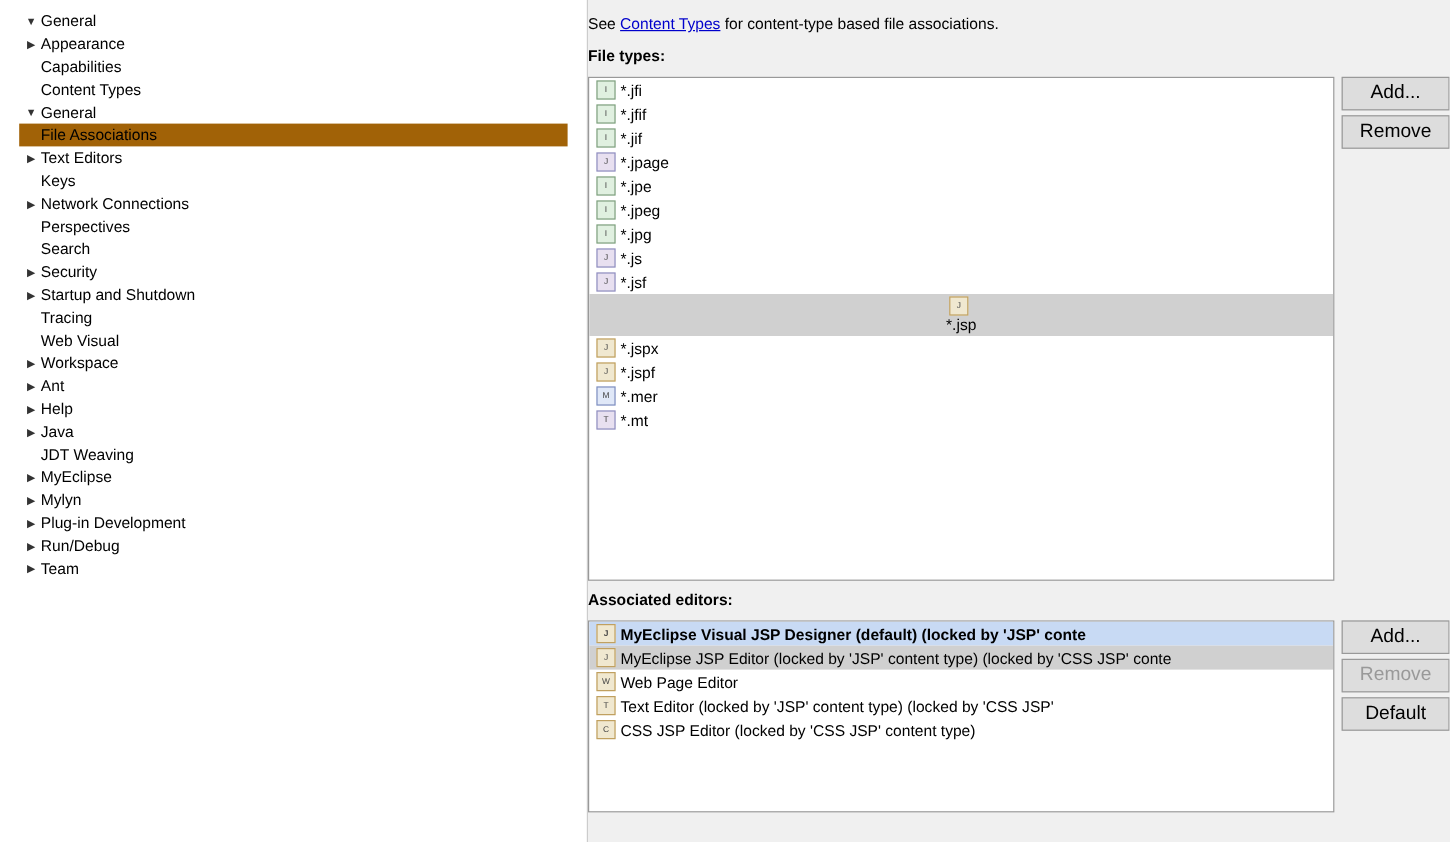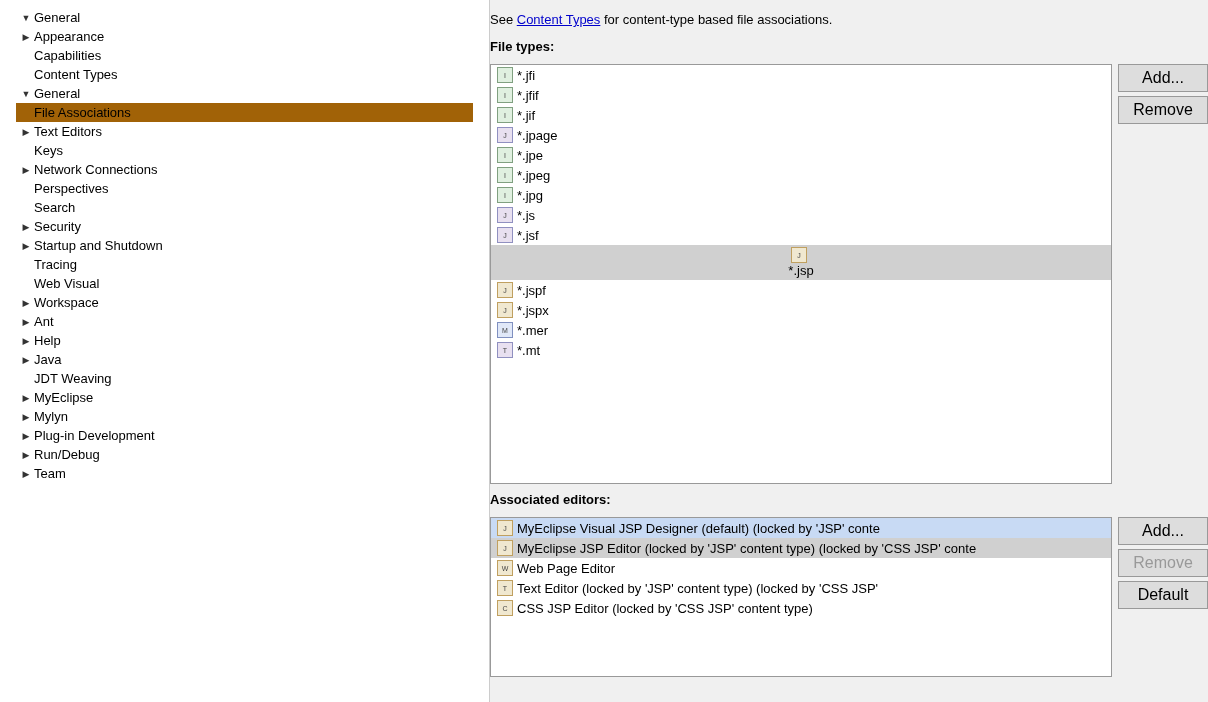--- a/index.html
+++ b/index.html
@@ -196,21 +196,21 @@
     }
 
     .assoc-item {
       display: flex;
       align-items: center;
       padding: 2px 6px;
       cursor: pointer;
       white-space: nowrap;
       overflow: hidden;
     }
-    .assoc-item.selected { background: #c8daf4; }
+    .assoc-item.selected { background: #c8daf4; font-weight: bold; }
     .assoc-item.selected-row { background: #d0d0d0; align-items: flex-end; }
 
     .assoc-icon {
       display: inline-block;
       width: 16px;
       height: 16px;
       margin-right: 4px;
       flex-shrink: 0;
       border: 1px solid #c0a060;
       background: #f0e8d0;
@@ -407,25 +407,25 @@
       <div class="list-item">
         <span class="file-icon file-icon-java">J</span>
         <span>*.jsf</span>
       </div>
       <div class="list-item selected-row">
         <span class="file-icon file-icon-jsp">J</span>
         <span>*.jsp</span>
       </div>
       <div class="list-item">
         <span class="file-icon file-icon-jsp">J</span>
+        <span>*.jspx</span>
+      </div>
+      <div class="list-item">
+        <span class="file-icon file-icon-jsp">J</span>
         <span>*.jspf</span>
-      </div>
-      <div class="list-item">
-        <span class="file-icon file-icon-jsp">J</span>
-        <span>*.jspx</span>
       </div>
       <div class="list-item">
         <span class="file-icon file-icon-mer">M</span>
         <span>*.mer</span>
       </div>
       <div class="list-item">
         <span class="file-icon file-icon-java">T</span>
         <span>*.mt</span>
       </div>
 

